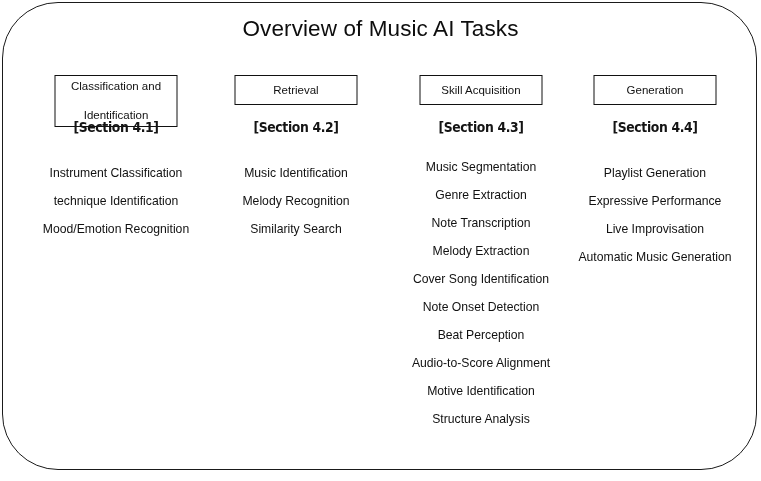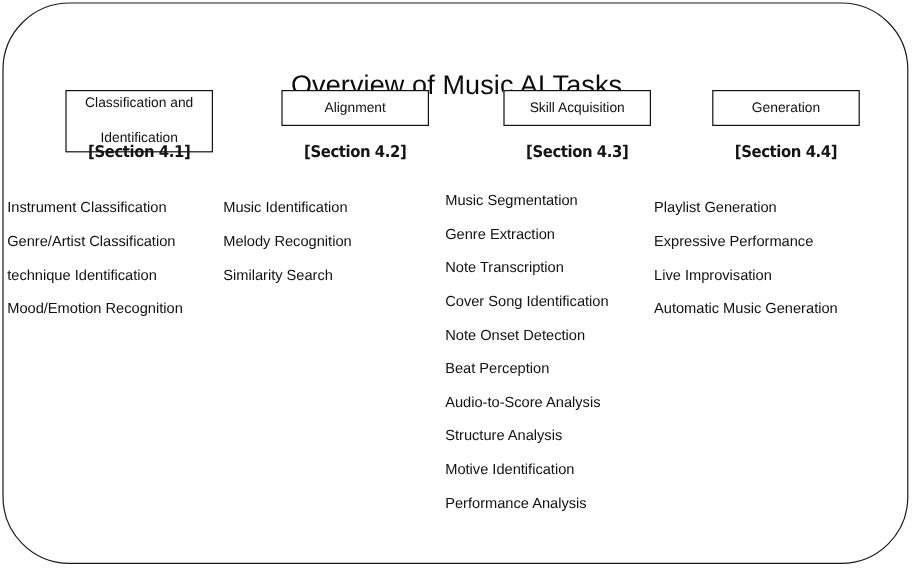--- a/index.html
+++ b/index.html
@@ -32,21 +32,20 @@
   .title {
     position: absolute;
     left: 0;
     top: 16px;
     width: 761px;
     text-align: center;
     font-size: 22.5px;
     color: #0d0d0d;
     letter-spacing: 0.1px;
     white-space: nowrap;
-    margin-top: 42px;
   }
   .column {
     position: absolute;
     top: 0;
     width: 220px;
     text-align: center;
   }
   .col-1 { left: 6px; }
   .col-2 { left: 186px; }
   .col-3 { left: 371px; }
@@ -84,21 +83,21 @@
     font-size: 13.5px;
     letter-spacing: -0.4px;
     color: #141414;
     transform: scaleX(0.92);
   }
 
   .items {
     position: absolute;
     left: 0;
     width: 100%;
-    text-align: left;
+    text-align: center;
   }
   .items-std { top: 159px; }
   .items-tall { top: 153px; }
 
   .item {
     height: 28px;
     line-height: 28px;
     font-size: 12.2px;
     color: #111111;
     white-space: nowrap;
@@ -116,54 +115,53 @@
   <div class="column col-1">
     <div class="cat-box two-line">
       <span>
         <span>Classification and</span><br>
         <span>Identification</span>
       </span>
     </div>
     <div class="section-label">[Section 4.1]</div>
     <div class="items items-std">
       <div class="item">Instrument Classification</div>
-      <div class="item">Genre/Artist Classification</div>
       <div class="item">technique Identification</div>
       <div class="item">Mood/Emotion Recognition</div>
     </div>
   </div>
 
   <div class="column col-2">
     <div class="cat-box">
-      <span>Alignment</span>
+      <span>Retrieval</span>
     </div>
     <div class="section-label">[Section 4.2]</div>
     <div class="items items-std">
       <div class="item">Music Identification</div>
       <div class="item">Melody Recognition</div>
       <div class="item">Similarity Search</div>
     </div>
   </div>
 
   <div class="column col-3">
     <div class="cat-box">
       <span>Skill Acquisition</span>
     </div>
     <div class="section-label">[Section 4.3]</div>
     <div class="items items-tall">
       <div class="item">Music Segmentation</div>
       <div class="item">Genre Extraction</div>
       <div class="item">Note Transcription</div>
+      <div class="item">Melody Extraction</div>
       <div class="item">Cover Song Identification</div>
       <div class="item">Note Onset Detection</div>
       <div class="item">Beat Perception</div>
-      <div class="item">Audio-to-Score Analysis</div>
+      <div class="item">Audio-to-Score Alignment</div>
+      <div class="item">Motive Identification</div>
       <div class="item">Structure Analysis</div>
-      <div class="item">Motive Identification</div>
-      <div class="item">Performance Analysis</div>
     </div>
   </div>
 
   <div class="column col-4">
     <div class="cat-box">
       <span>Generation</span>
     </div>
     <div class="section-label">[Section 4.4]</div>
     <div class="items items-std">
       <div class="item">Playlist Generation</div>

